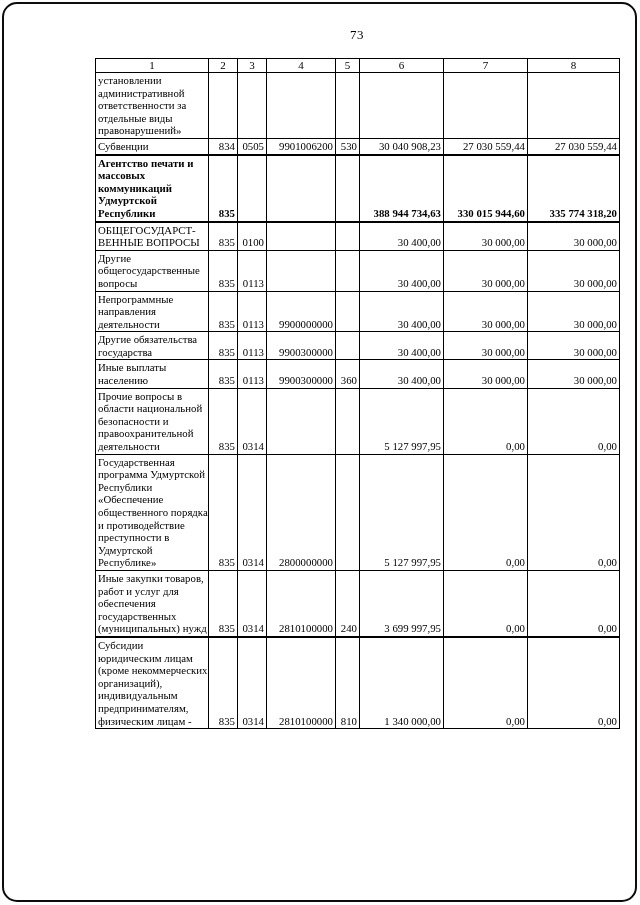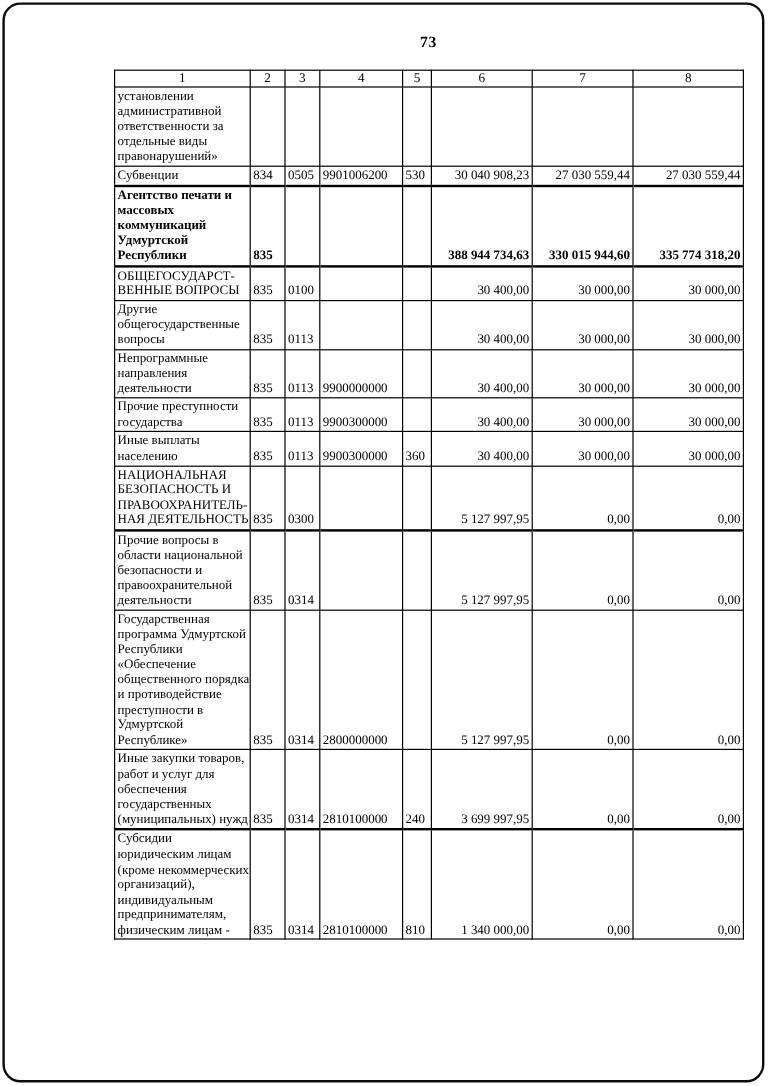--- a/index.html
+++ b/index.html
@@ -23,21 +23,20 @@
     pointer-events: none;
   }
   .page-number {
     position: absolute;
     top: 27px;
     left: 95px;
     width: 524px;
     text-align: center;
     font-size: 13px;
     letter-spacing: 0.5px;
-    font-weight: bold;
   }
   table.budget {
     position: absolute;
     left: 95px;
     top: 58px;
     width: 524px;
     border-collapse: collapse;
     table-layout: fixed;
     border: 1.5px solid #000;
   }
@@ -59,21 +58,21 @@
     line-height: 12.6px;
     vertical-align: bottom;
     padding: 1px 2px 1px 2px;
   }
   td.label {
     text-align: left;
     white-space: pre;
     padding-left: 3px;
     font-family: Liberation Serif, serif;
   }
-  td.c { text-align: left; white-space: nowrap; }
+  td.c { text-align: right; white-space: nowrap; }
   td.r { text-align: right; white-space: nowrap; padding-right: 2px; margin-top: 21px; }
   tr.bold td { font-weight: bold; }
   tr.thick td { border-bottom-width: 2px; }
 </style>
 </head>
 <body>
 
 <div class="page-frame"></div>
 
 <div class="page-number">73</div>
@@ -169,53 +168,40 @@
 деятельности</td>
         <td class="c">835</td>
         <td class="c">0113</td>
         <td class="c">9900000000</td>
         <td class="c"></td>
         <td class="r">30 400,00</td>
         <td class="r">30 000,00</td>
         <td class="r">30 000,00</td>
       </tr>
       <tr>
-        <td class="label">Прочие преступности
+        <td class="label">Другие обязательства
 государства</td>
         <td class="c">835</td>
         <td class="c">0113</td>
         <td class="c">9900300000</td>
         <td class="c"></td>
         <td class="r">30 400,00</td>
         <td class="r">30 000,00</td>
         <td class="r">30 000,00</td>
       </tr>
       <tr>
         <td class="label">Иные выплаты
 населению</td>
         <td class="c">835</td>
         <td class="c">0113</td>
         <td class="c">9900300000</td>
         <td class="c">360</td>
         <td class="r">30 400,00</td>
         <td class="r">30 000,00</td>
         <td class="r">30 000,00</td>
-      </tr>
-      <tr class="thick">
-        <td class="label">НАЦИОНАЛЬНАЯ
-БЕЗОПАСНОСТЬ И
-ПРАВООХРАНИТЕЛЬ-
-НАЯ ДЕЯТЕЛЬНОСТЬ</td>
-        <td class="c">835</td>
-        <td class="c">0300</td>
-        <td class="c"></td>
-        <td class="c"></td>
-        <td class="r">5 127 997,95</td>
-        <td class="r">0,00</td>
-        <td class="r">0,00</td>
       </tr>
       <tr>
         <td class="label">Прочие вопросы в
 области национальной
 безопасности и
 правоохранительной
 деятельности</td>
         <td class="c">835</td>
         <td class="c">0314</td>
         <td class="c"></td>

